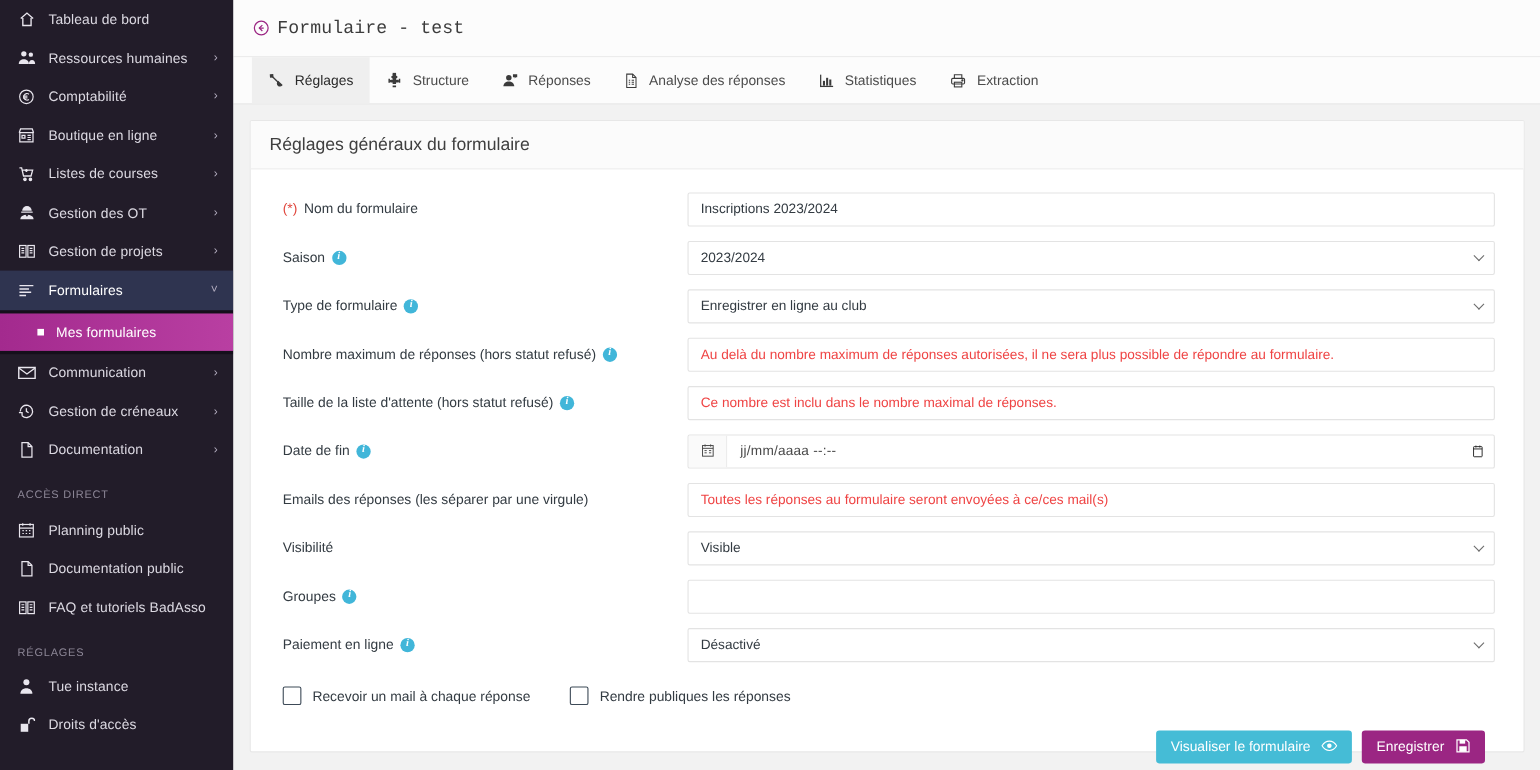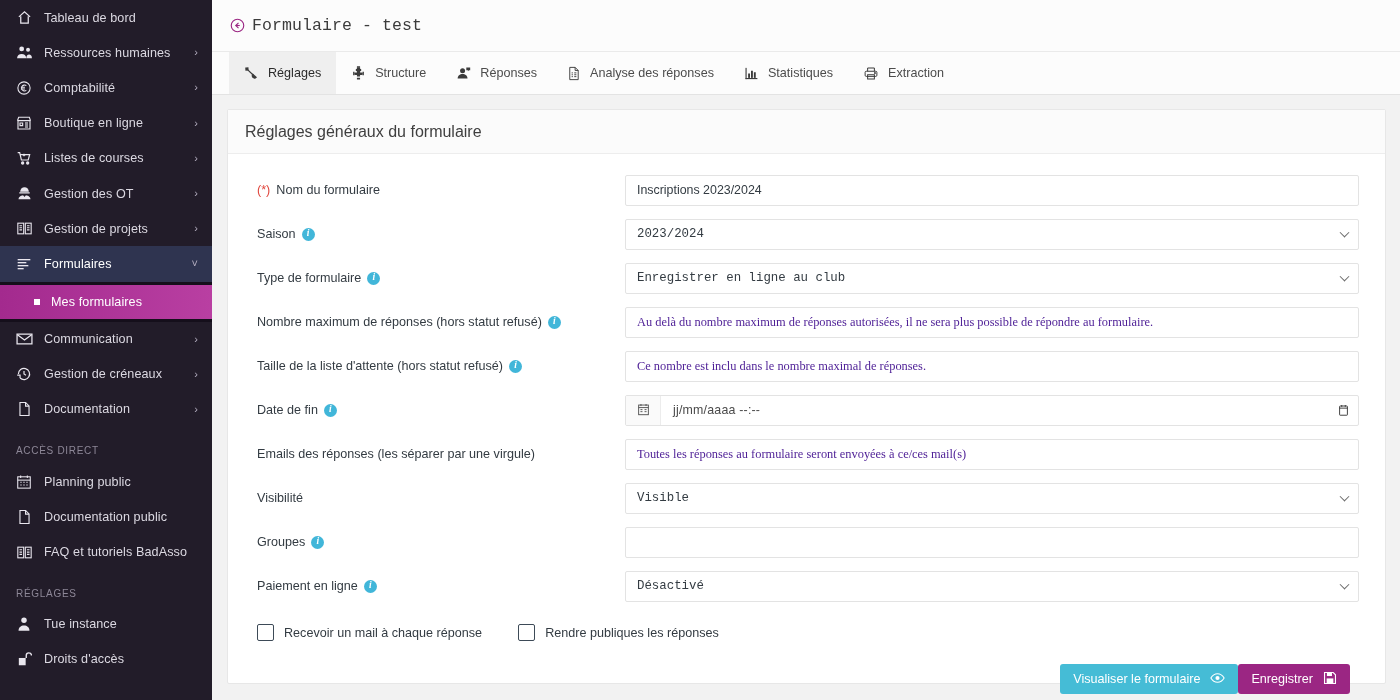--- a/index.html
+++ b/index.html
@@ -143,30 +143,29 @@
   .field { flex: 1; position: relative; }
   .inp {
     width: 100%; height: 31px;
     border: 1px solid #e3e3e3; border-radius: 2px;
     background: #fff;
     font-size: 12.4px; color: #333b42;
     padding: 0 11px;
     font-family: "Liberation Sans", sans-serif;
     display: flex; align-items: center;
   }
-  .inp.ph { color: #4c1d95; font-family: Liberation Serif, serif; }
+  .inp.ph { color: #ef4444; }
   .sel {
     width: 100%; height: 31px;
     border: 1px solid #e3e3e3; border-radius: 2px;
     background: #fff;
     font-size: 12.4px; color: #333b42;
     padding: 0 28px 0 11px;
     display: flex; align-items: center;
     position: relative;
-    font-family: Liberation Mono, monospace;
   }
   .sel .caret {
     position: absolute; right: 10px; top: 50%;
     width: 7px; height: 7px;
     border-right: 1.4px solid #6b6b6b;
     border-bottom: 1.4px solid #6b6b6b;
     transform: translateY(-70%) rotate(45deg);
   }
   .datewrap {
     width: 100%; height: 31px;
@@ -194,21 +193,21 @@
   .chk .box {
     width: 17px; height: 17px;
     border: 1.6px solid #3d4a57; border-radius: 2px;
     background: #fff;
   }
   .chk .ctext { font-size: 12.6px; color: #333b42; }
   .chk.second { margin-left: 18px; }
 
   .actions {
     display: flex; justify-content: flex-end; align-items: center;
-    gap: 0;
+    gap: 9px;
     padding: 23px 9px 0 0;
   }
   .btn {
     display: inline-flex; align-items: center; gap: 10px;
     height: 30px; padding: 0 13px;
     border-radius: 3px; border: none;
     font-size: 12.6px; color: #fff;
     cursor: pointer;
     font-family: "Liberation Sans", sans-serif;
   }

